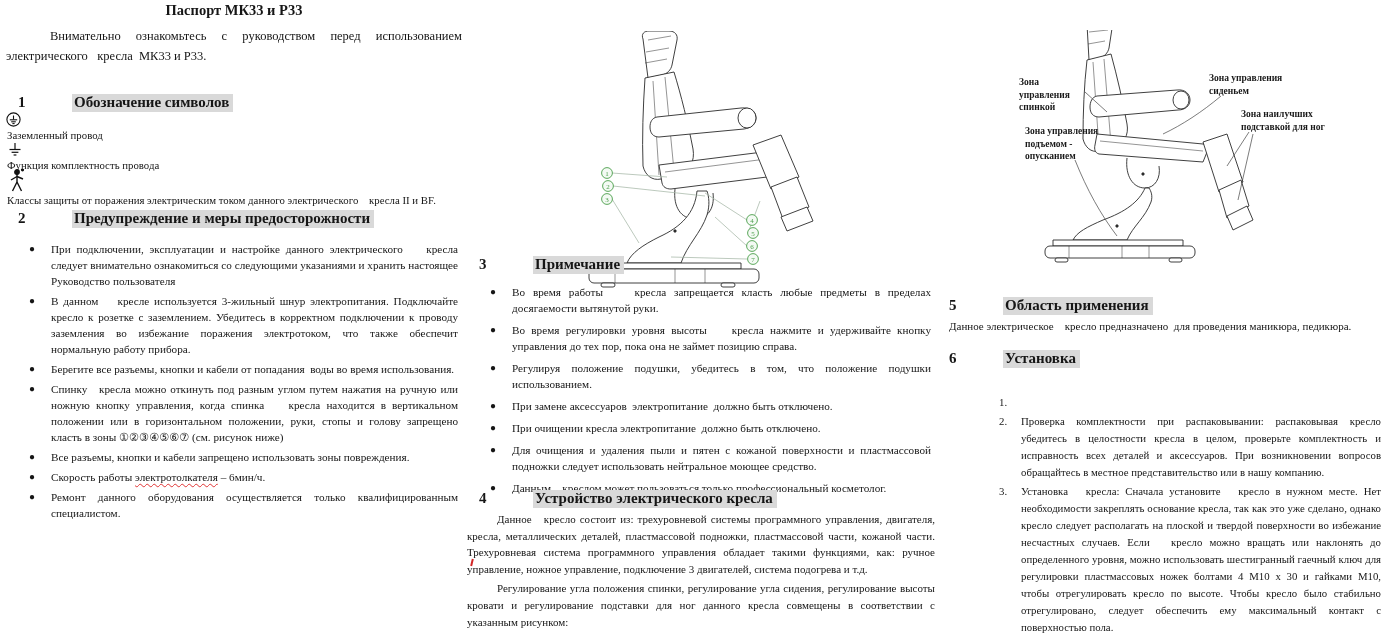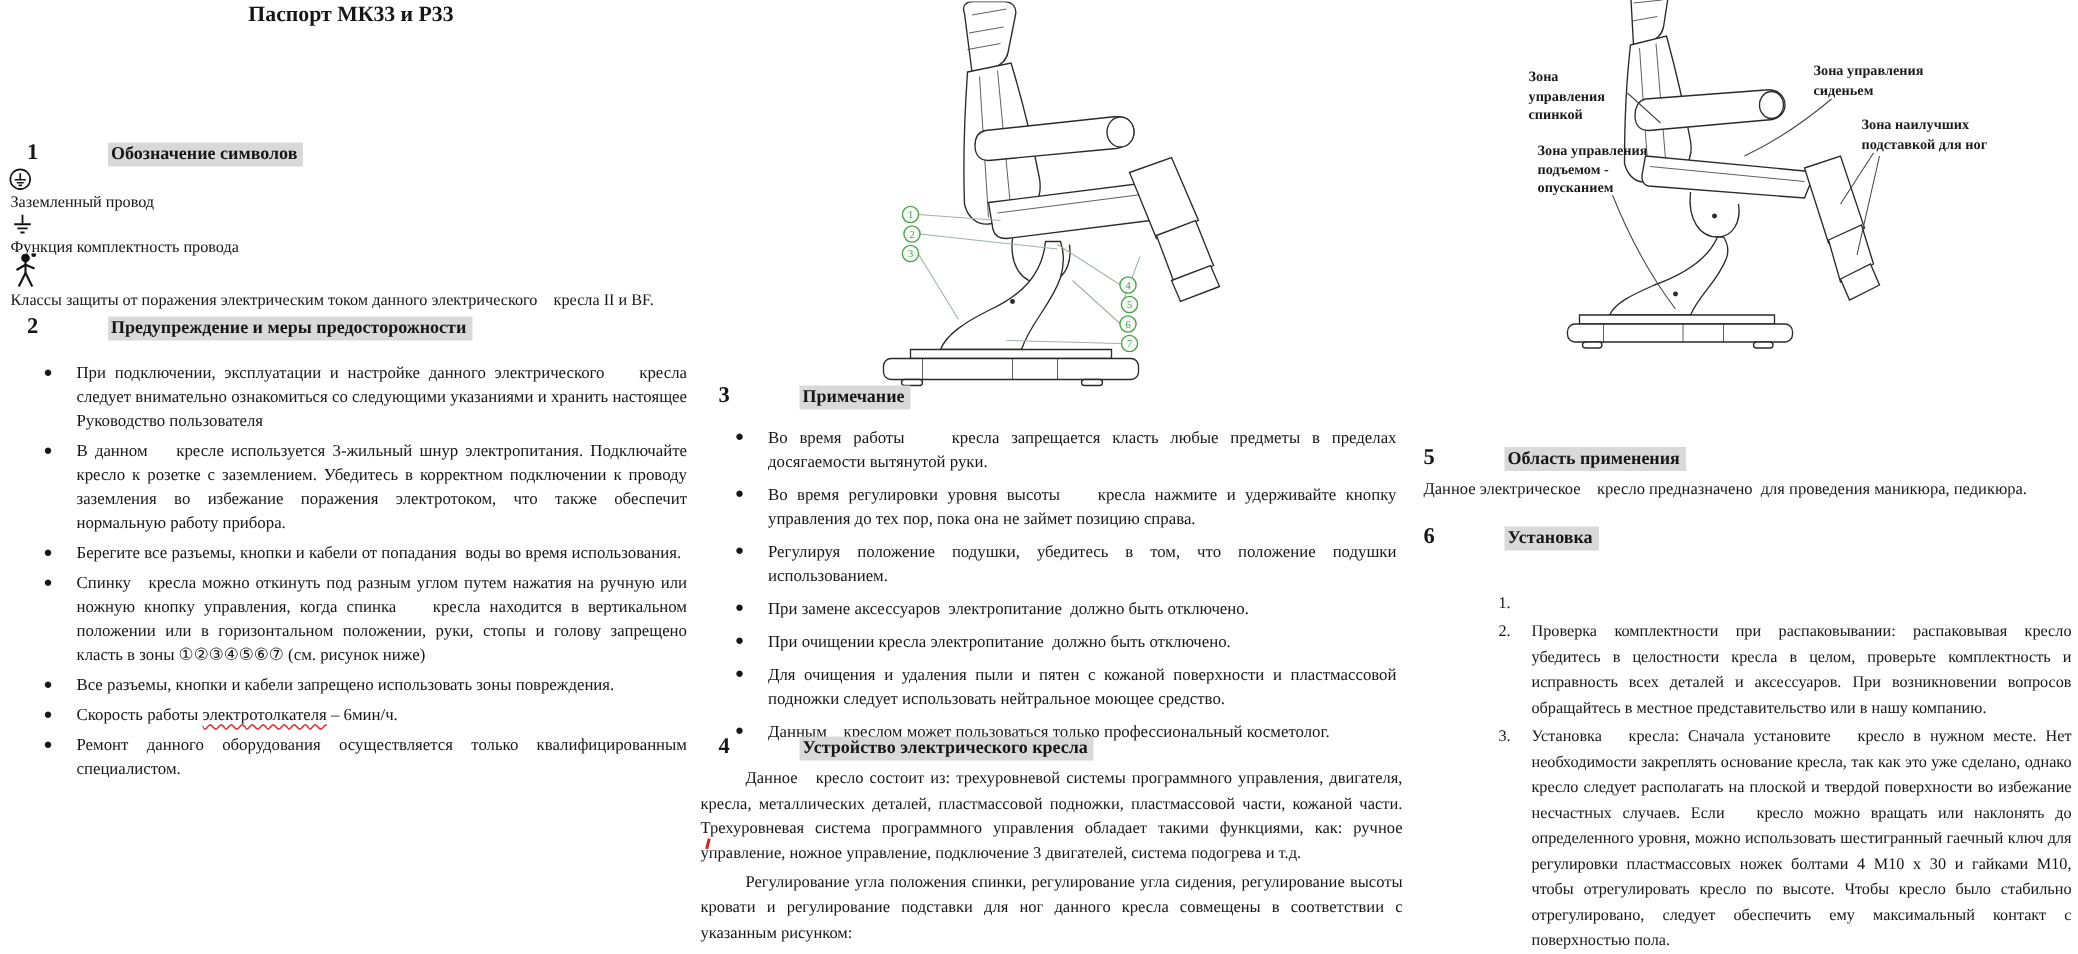--- a/index.html
+++ b/index.html
@@ -11,21 +11,21 @@
   #col-mid   { left: 467px; width: 468px; height: 636px; }
   #col-right { left: 937px; width: 444px; height: 636px; }
 
   .doc-title { position: absolute; left: 0; top: 2px; width: 100%; text-align: center;
                font-weight: bold; font-size: 14.5px; }
   .intro { position: absolute; left: 0; top: 26px; width: 456px; font-size: 12.5px;
            line-height: 20px; text-align: justify; text-align-last: left; text-indent: 44px; }
 
   .sec { position: absolute; display: flex; align-items: baseline; white-space: nowrap; }
   .sec-num { font-weight: bold; font-size: 15px; padding-left: 12px; width: 66px; flex: none; }
-  .sec-title { font-weight: bold; font-size: 12px; background: #d9d9d9; padding: 0 4px 1px 2px; }
+  .sec-title { font-weight: bold; font-size: 15px; background: #d9d9d9; padding: 0 4px 1px 2px; }
 
   .symrow { position: absolute; left: 0; }
   .symlab { position: absolute; left: 1px; font-size: 10.8px; white-space: nowrap; }
 
   .blist { position: absolute; left: 0; right: 4px; }
   .li { display: flex; margin-bottom: 4px; }
   .li-m { flex: none; text-align: left; }
   .blist .li-m { width: 22px; padding-left: 23px; box-sizing: content-box; font-size: 10px; }
   .li-t { flex: 1; text-align: justify; text-align-last: left; }
   #blist-warn { font-size: 11.2px; line-height: 16px; }
@@ -41,38 +41,39 @@
   .paras { position: absolute; left: 0; top: 511px; width: 468px; }
   .para + .para { margin-top: 3px; line-height: 17px; }
 
   .s5-text { position: absolute; left: 12px; top: 320px; width: 424px; font-size: 11px; }
 
   .u-red  { text-decoration: underline; text-decoration-style: wavy;
             text-decoration-color: #e03434; text-decoration-thickness: 1px; text-underline-offset: 2px; }
   .u-green{ text-decoration-style: wavy;
             text-decoration-color: #2f9e2f; text-decoration-thickness: 1px; text-underline-offset: 2px; }
 
-  .diagram { position: absolute; }
+  .diagram { position: absolute; margin-top: 30px; }
   #diagram-mid { left: 88px; top: 1px; width: 282px; height: 258px; }
   #diagram-right { left: 50px; top: 0; width: 395px; height: 245px; }
 
   .dlabel { position: absolute; font-weight: bold; font-size: 9.5px; line-height: 12.5px; color: #1a1a1a; }
   #lab-spinka    { left: 32px;  top: 46px;  width: 72px; }
   #lab-sidenie   { left: 222px; top: 42px;  width: 80px; }
   #lab-podyem    { left: 38px;  top: 95px;  width: 78px; }
   #lab-podstavka { left: 254px; top: 78px;  width: 98px; }
 
   .red-tick { position: absolute; left: 4px; top: 559px; width: 2px; height: 7px;
               background: #d22525; transform: rotate(14deg); }
 </style>
 </head>
 <body>
 
 <div class="col" id="col-left">
   <div class="doc-title">Паспорт МК33 и Р33</div>
+  <div class="intro">Внимательно ознакомьтесь с руководством перед использованием электрического&nbsp;&nbsp; кресла&nbsp; МК33 и Р33.</div>
 
   <div class="sec" style="top:94px">
     <span class="sec-num">1</span>
     <span class="sec-title">Обозначение символов</span>
   </div>
 
   <div class="symrow" style="top:112px">
     <svg width="15" height="15" viewBox="0 0 15 15">
         <g stroke="#111" stroke-width="1.1" fill="none">
       <circle cx="7.5" cy="7.5" r="6.6"></circle>

